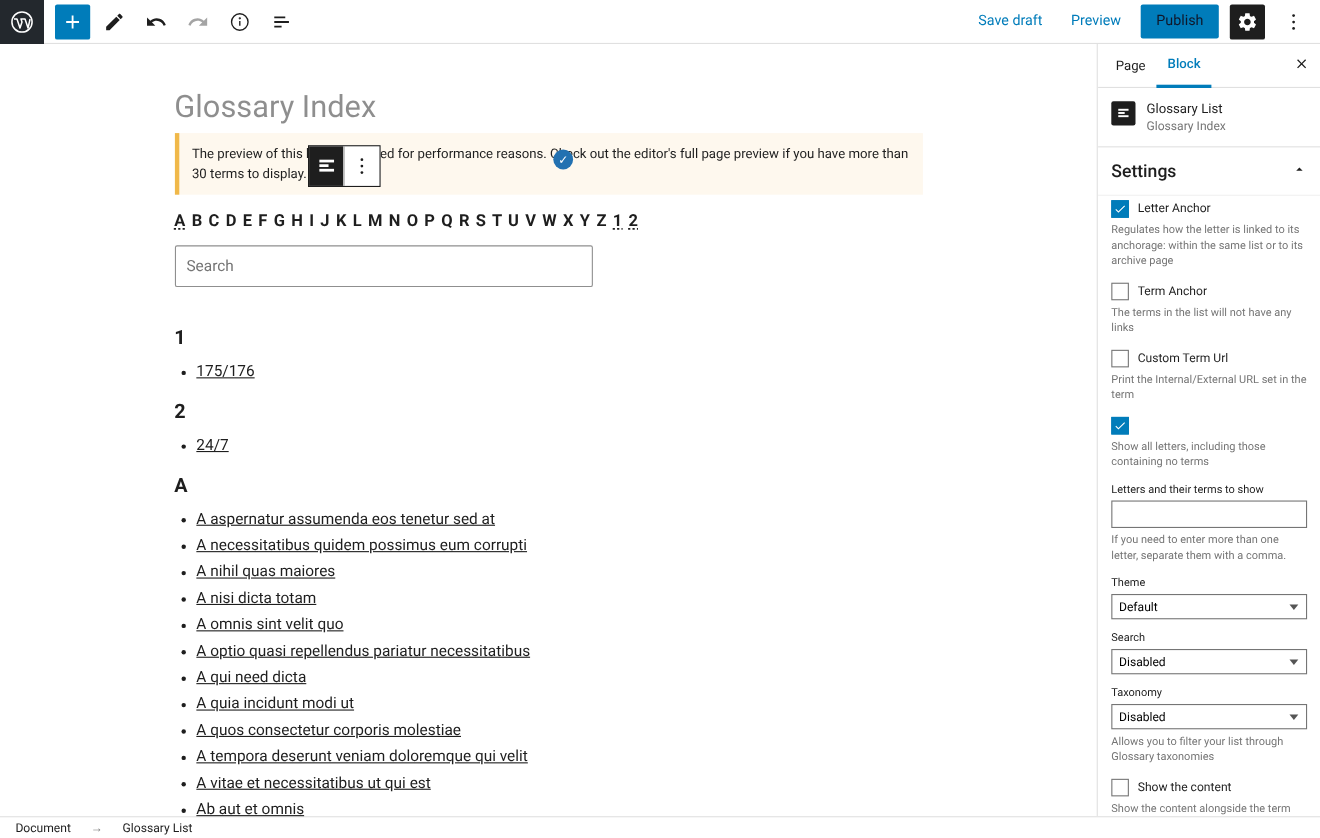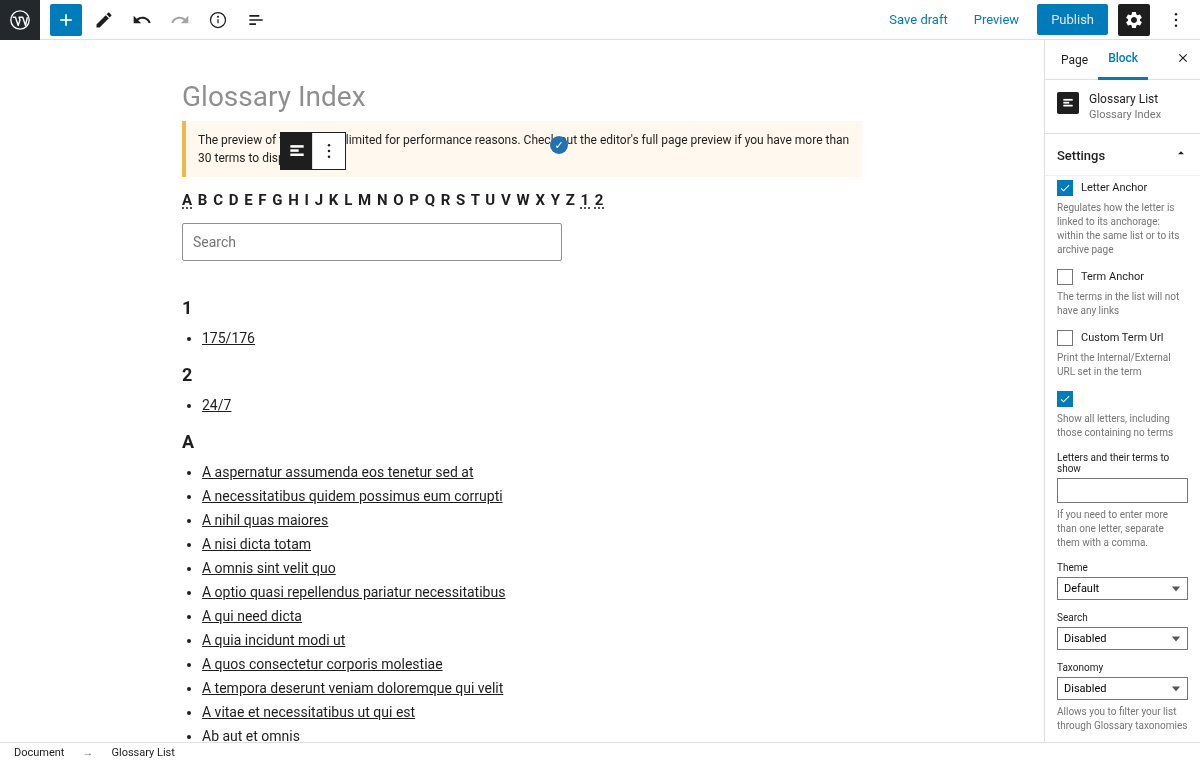--- a/index.html
+++ b/index.html
@@ -8,50 +8,50 @@
 .topbar { display: flex; align-items: center; height: 40px; border-bottom: 1px solid #e0e0e0; }
 .wp-logo { width: 40px; height: 40px; background: #23282d; display: flex; align-items: center; justify-content: center; color: #fff; }
 .wp-logo svg { width: 22px; height: 22px; }
 .topbar-left { display: flex; align-items: center; gap: 6px; padding-left: 10px; }
 .icon-btn { width: 32px; height: 32px; display: flex; align-items: center; justify-content: center; border: none; background: none; cursor: pointer; border-radius: 2px; color: #1e1e1e; }
 .icon-btn.primary { background: #007cba; color: #fff; }
 .icon-btn.dark { background: #1e1e1e; color: #fff; }
 .icon-btn svg { width: 20px; height: 20px; }
 .topbar-right { margin-left: auto; display: flex; align-items: center; gap: 10px; padding-right: 8px; }
 .link-btn { background: none; border: none; color: #007cba; font-size: 13px; cursor: pointer; padding: 6px 8px; }
-.publish-btn { background: #007cba; color: #e5e5e5; border: none; padding: 8px 14px; font-size: 13px; cursor: pointer; border-radius: 2px; }
+.publish-btn { background: #007cba; color: #0f172a; border: none; padding: 8px 14px; font-size: 13px; cursor: pointer; border-radius: 2px; }
 .main { display: flex; flex: 1; overflow: hidden; }
 .editor { flex: 1; overflow-y: auto; position: relative; }
 .editor-inner { max-width: 720px; margin: 0 auto; padding: 40px 20px 20px 20px; }
 .page-title { font-size: 28px; font-weight: 400; color: rgba(30,30,30,0.5); margin-bottom: 8px; position: relative; }
 .block-toolbar { position: absolute; top: 92px; left: 280px; display: flex; background: #fff; border: 1px solid #1e1e1e; }
 .block-toolbar .cell { width: 32px; height: 36px; display: flex; align-items: center; justify-content: center; border-right: 1px solid #e0e0e0; cursor: pointer; }
 .block-toolbar .cell:last-child { border-right: none; }
 .block-toolbar svg { width: 20px; height: 20px; }
 .check-badge { position: absolute; top: 96px; right: 476px; width: 18px; height: 18px; background: #2271b1; border-radius: 50%; display: flex; align-items: center; justify-content: center; color: #fff; font-size: 11px; }
 .content-block { margin-left: 0; }
 .notice { background: #fef8ee; border-left: 4px solid #f0b849; padding: 10px 12px; font-size: 12px; color: #1e1e1e; margin-bottom: 14px; line-height: 1.5; }
 .alpha-bar { font-weight: 700; font-size: 15px; letter-spacing: 1px; margin-bottom: 14px; }
 .alpha-bar .linked { text-decoration: underline; text-decoration-style: dotted; text-underline-offset: 3px; }
 .search-box { width: 380px; border: 1px solid #8f8f8f; padding: 10px 10px; font-size: 14px; color: #767676; margin-bottom: 22px; border-radius: 2px; }
 .section-heading { font-size: 18px; font-weight: 700; margin: 14px 0 8px 0; }
 .term-list { list-style: disc; padding-left: 20px; }
 .term-list li { padding: 4px 0; }
 .term-list a { color: #1e1e1e; text-decoration: underline; cursor: pointer; font-size: 14px; margin-top: 20px; }
-.sidebar { width: 156px; border-left: 1px solid #e0e0e0; display: flex; flex-direction: column; overflow-y: auto; font-size: 11px; }
+.sidebar { width: 203px; border-left: 1px solid #e0e0e0; display: flex; flex-direction: column; overflow-y: auto; font-size: 11px; }
 .sidebar-tabs { display: flex; align-items: center; border-bottom: 1px solid #e0e0e0; height: 40px; position: relative; padding: 0 6px; }
 .sidebar-tab { padding: 0 10px; height: 40px; display: flex; align-items: center; font-size: 12px; cursor: pointer; color: #1e1e1e; }
 .sidebar-tab.active { border-bottom: 3px solid #007cba; color: #007cba; font-weight: 500; }
 .sidebar-close { margin-left: auto; cursor: pointer; padding: 4px; }
 .block-header { display: flex; gap: 10px; padding: 12px 12px; border-bottom: 1px solid #e0e0e0; }
 .block-header-icon { width: 22px; height: 22px; background: #1e1e1e; border-radius: 2px; display: flex; align-items: center; justify-content: center; }
 .block-header-icon svg { width: 14px; height: 14px; color: #fff; }
 .block-header-text .t1 { font-size: 12px; }
 .block-header-text .t2 { font-size: 11px; color: #757575; margin-top: 2px; }
-.panel-title { display: flex; justify-content: space-between; align-items: flex-end; padding: 12px 12px; font-size: 13px; font-weight: 500; cursor: pointer; border-bottom: 1px solid #f0f0f0; gap: 20px; }
+.panel-title { display: flex; justify-content: space-between; align-items: flex-end; padding: 12px 12px; font-size: 16px; font-weight: 500; cursor: pointer; border-bottom: 1px solid #f0f0f0; gap: 20px; }
 .panel-body { padding: 4px 12px 12px 12px; }
 .control { margin-bottom: 12px; }
 .control-row { display: flex; align-items: flex-start; gap: 8px; }
 .checkbox { width: 16px; height: 16px; border: 1px solid #757575; cursor: pointer; flex-shrink: 0; display: flex; align-items: center; justify-content: center; }
 .checkbox.checked { background: #007cba; border-color: #007cba; color: #fff; }
 .checkbox svg { width: 12px; height: 12px; }
 .control-label { font-size: 11px; padding-top: 1px; }
 .control-help { font-size: 10px; color: #757575; margin-top: 5px; line-height: 1.4; }
 .field-label { font-size: 10px; color: #1e1e1e; margin-bottom: 4px; display: block; }
 .text-input { width: 100%; border: 1px solid #757575; padding: 5px 6px; font-size: 11px; }

